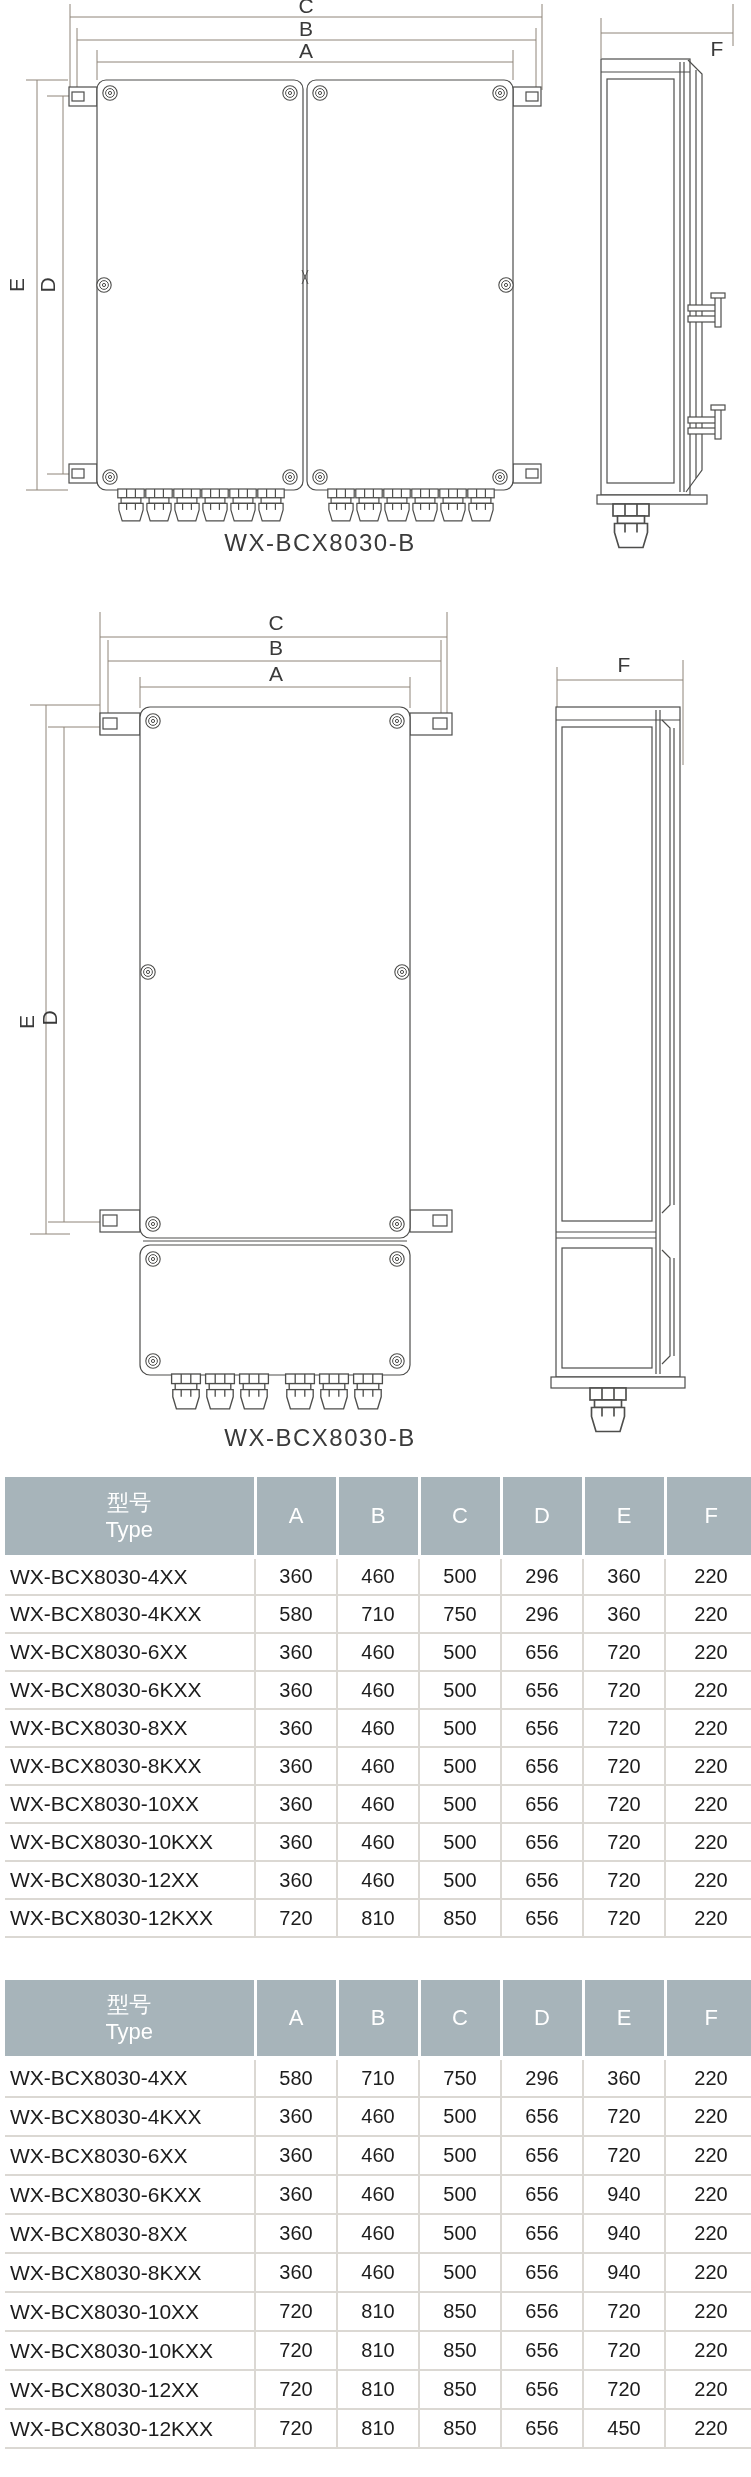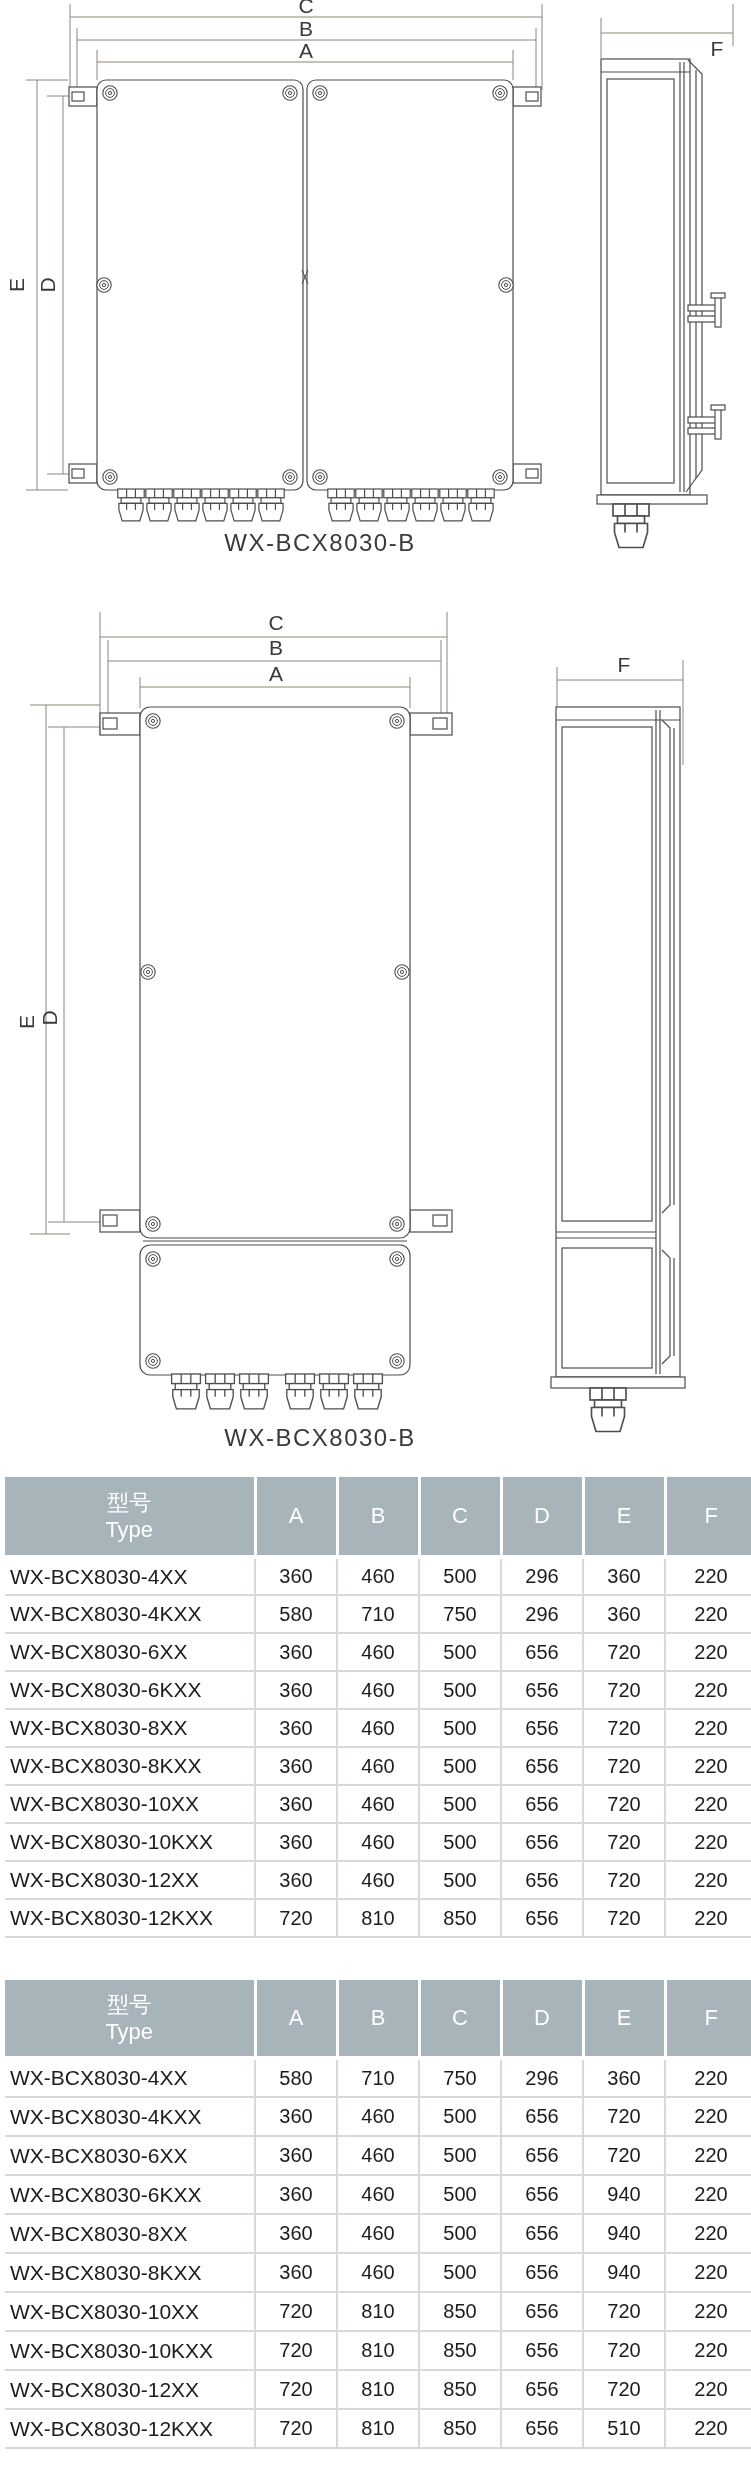--- a/index.html
+++ b/index.html
@@ -495,19 +495,19 @@
           <td>656</td>
           <td>720</td>
           <td>220</td>
         </tr>
         <tr>
           <td class="type">WX-BCX8030-12KXX</td>
           <td>720</td>
           <td>810</td>
           <td>850</td>
           <td>656</td>
-          <td>510</td>
+          <td>450</td>
           <td>220</td>
         </tr>
       </tbody>
   </table>
 
 </div>
 
 </body></html>

